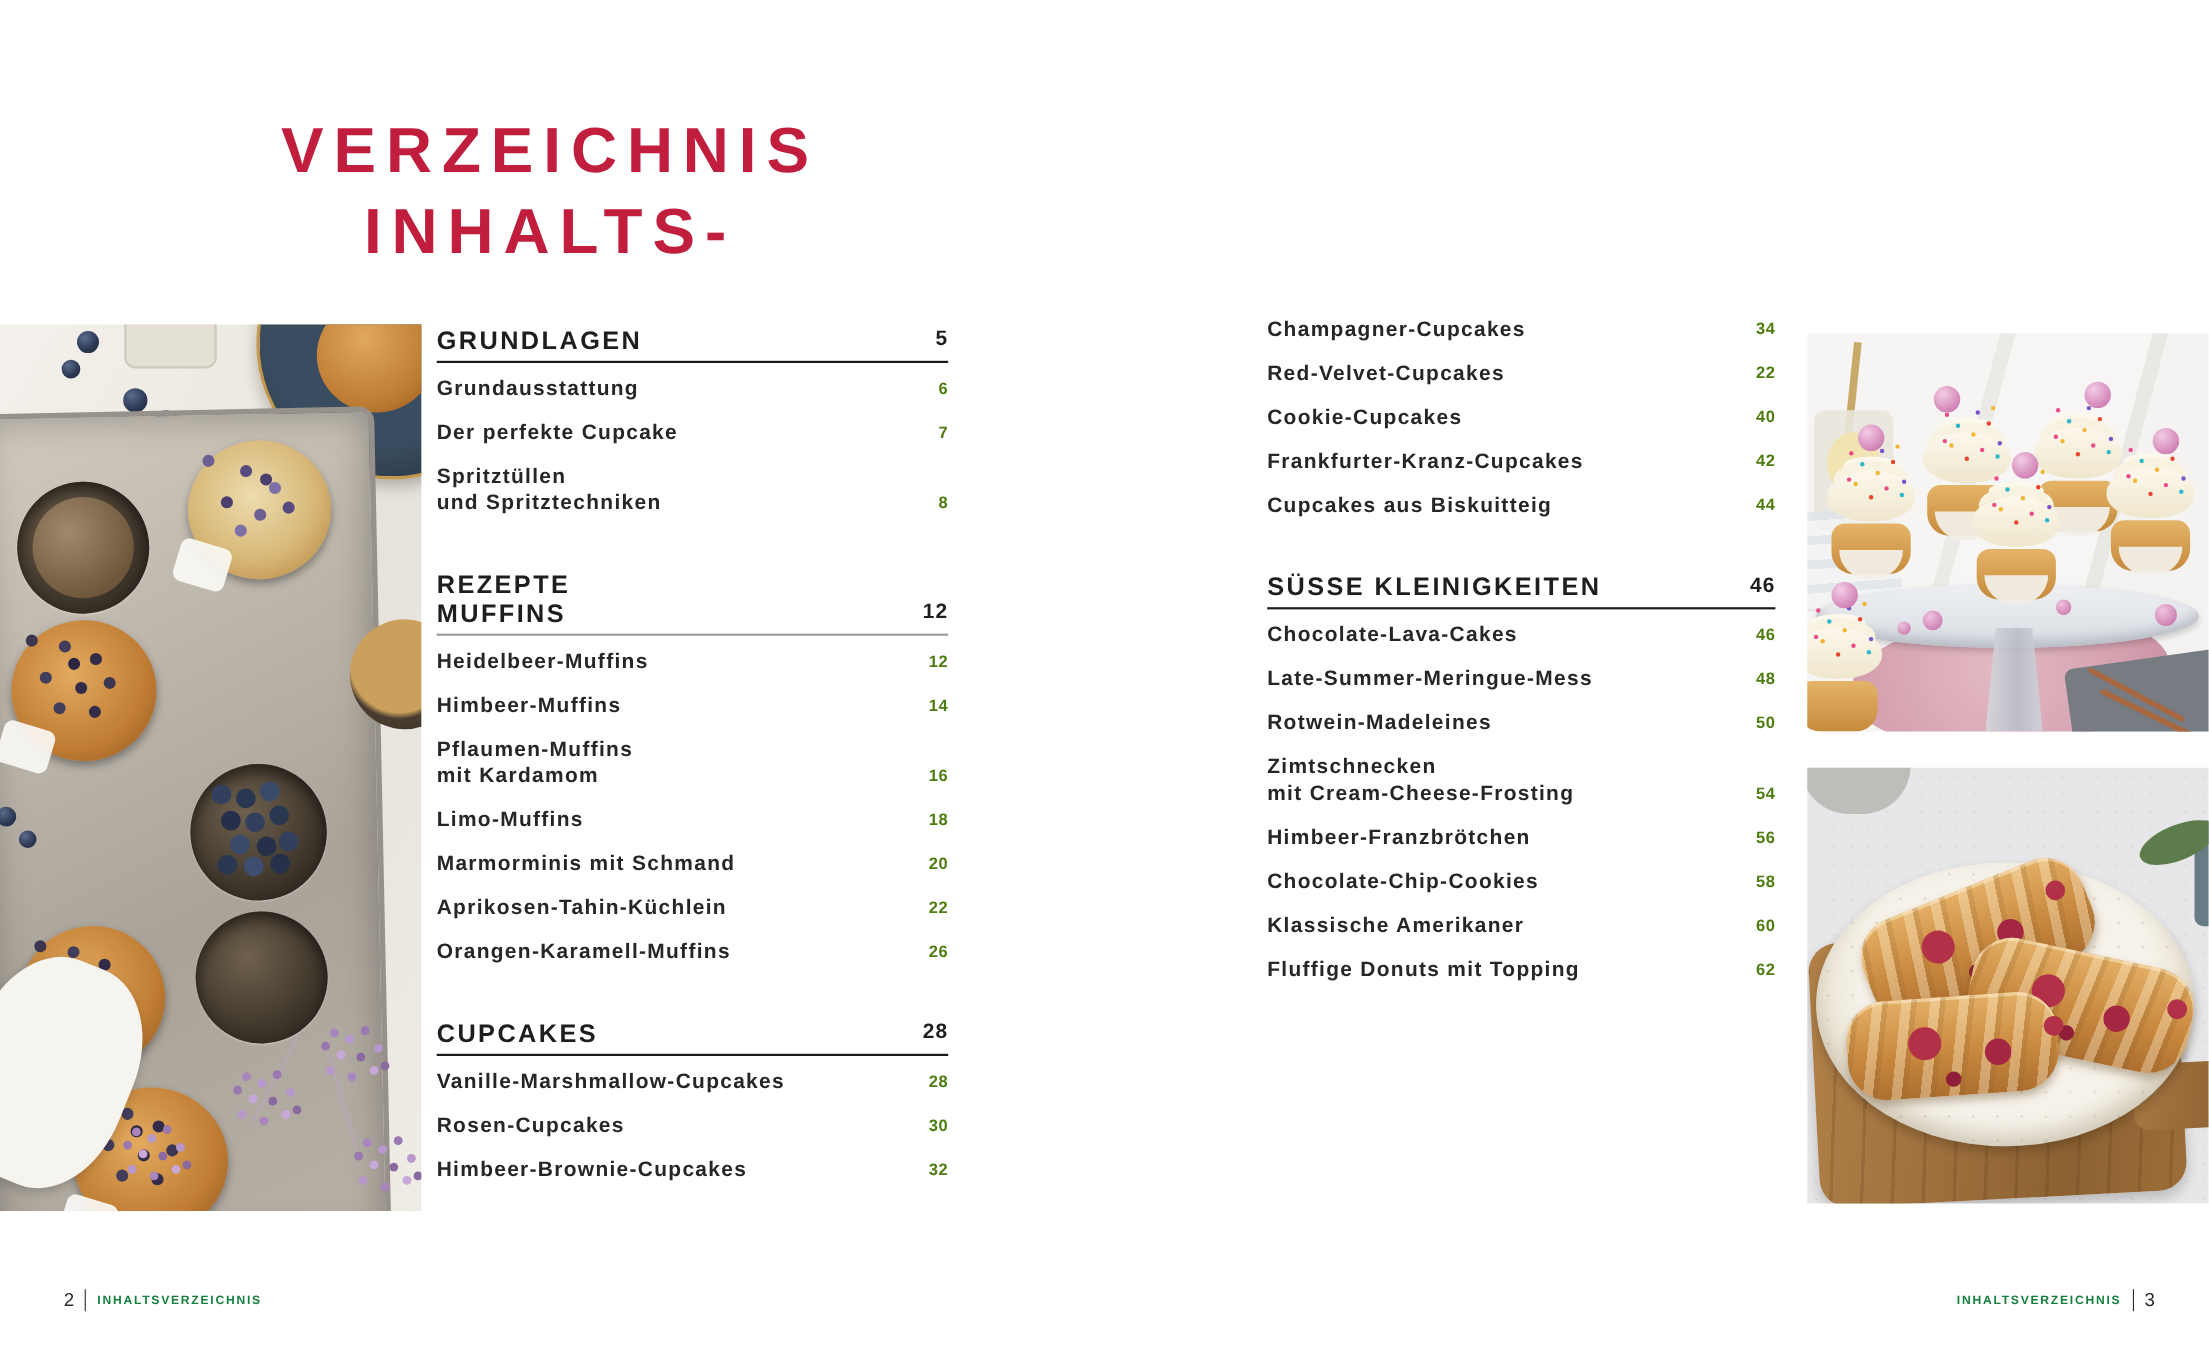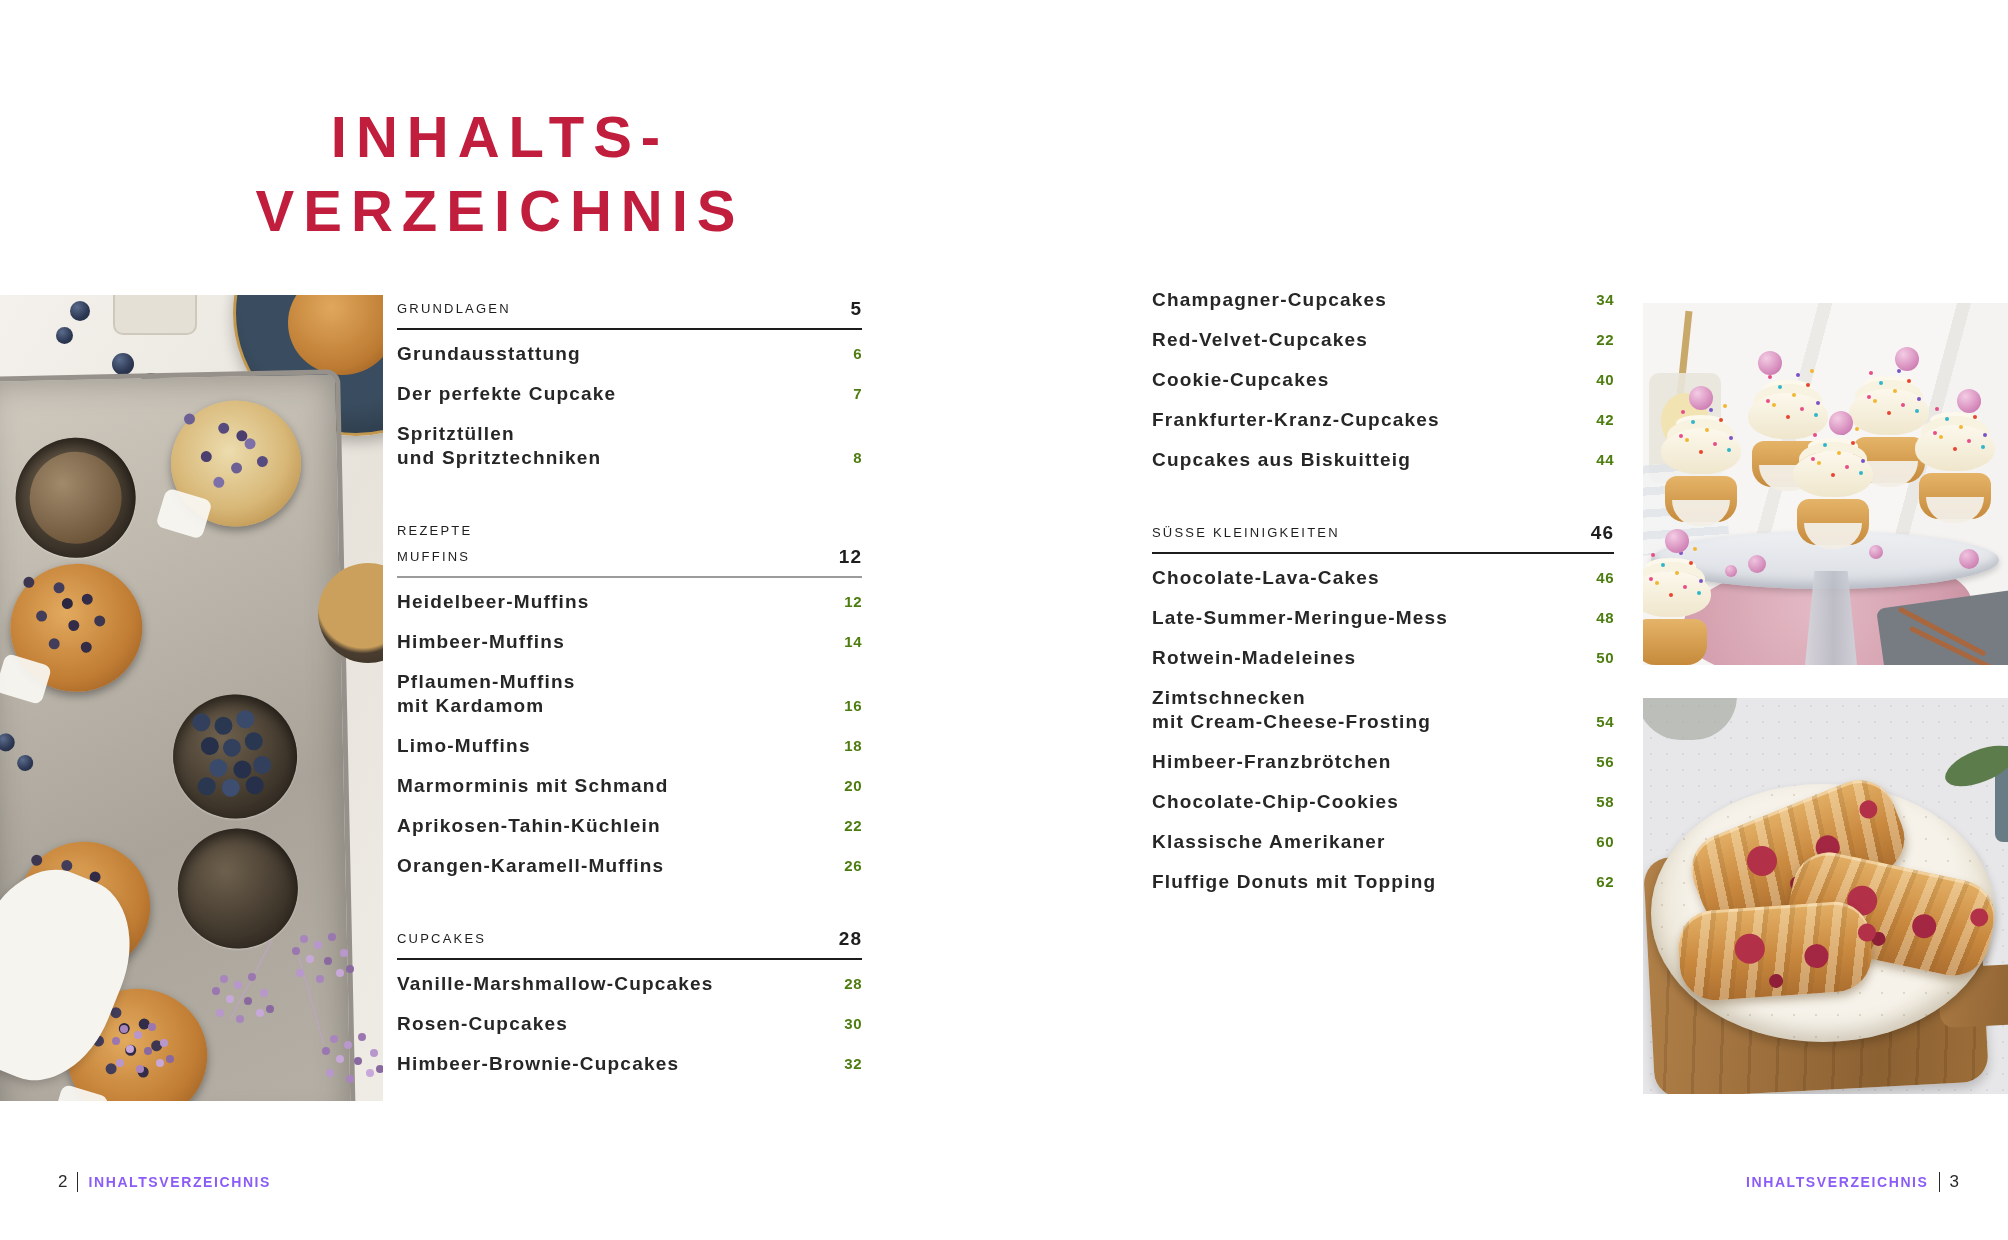--- a/index.html
+++ b/index.html
@@ -12,32 +12,32 @@
 
   
   .toc-col{position:absolute;top:296px;}
   .toc-col.left{left:397px;width:465px;}
   .toc-col.right{left:1152px;top:288px;width:462px;}
   .toc-section{margin:0 0 0 0;}
   .toc-section + .toc-section{margin-top:48px;}
   .sec-head{display:flex;align-items:flex-end;justify-content:space-between;
     border-bottom:2px solid #1c1c1c;padding-bottom:6px;}
   .sec-head.gray-rule{border-bottom-color:#9b9b9b;}
-  .sec-head .hd-lines div{font-size:13px;font-weight:normal;letter-spacing:2.2px;line-height:26px;}
+  .sec-head .hd-lines div{font-size:23px;font-weight:bold;letter-spacing:2.2px;line-height:26px;}
   .sec-head .hd-num{font-size:19px;font-weight:bold;letter-spacing:1px;line-height:26px;}
   .toc-items{margin-top:12px;font-weight:bold;}
   .toc-row{display:flex;align-items:flex-end;justify-content:space-between;margin-bottom:16px;}
   .toc-row .lbl div{font-size:19px;letter-spacing:1.2px;line-height:24px;color:#262626;}
   .toc-row .num{font-size:15px;letter-spacing:.5px;line-height:24px;color:#4d7c0f;}
 
   
   .footer{position:absolute;top:1172px;display:flex;align-items:center;gap:10px;}
   .footer .pg{font-size:17px;color:#2a2a2a;}
   .footer .bar{width:1px;height:20px;background:#2a2a2a;}
-  .footer .flabel{font-size:14px;font-weight:bold;letter-spacing:1.6px;color:#8b5cf6;text-align:center;}
+  .footer .flabel{font-size:11px;font-weight:bold;letter-spacing:1.6px;color:#15803d;text-align:center;}
   .footer.fl{left:58px;}
   .footer.fr{right:49px;}
 
   
   .photo{position:absolute;overflow:hidden;}
 
   
   .photo-left{left:0;top:295px;width:383px;height:806px;background:linear-gradient(120deg,#f4f1ec,#e7e3db 55%,#efece6);}
   .lp-jar{position:absolute;left:113px;top:-8px;width:80px;height:44px;border-radius:10px;
     background:rgba(228,223,212,.95);border:2px solid #cfc9bd;}
@@ -148,22 +148,22 @@
     background:repeating-linear-gradient(100deg, rgba(255,238,205,.38) 0 9px, rgba(140,95,40,.2) 9px 14px, transparent 14px 26px);}
   .pastry::before{content:"";position:absolute;left:56px;top:26px;width:30px;height:30px;border-radius:50%;
     background:#b23048;box-shadow:66px 12px 0 -3px #a32742, 118px -8px 0 -6px #b23048, 24px 34px 0 -8px #8f1f38;z-index:2;}
 </style>
 </head>
 <body>
 
 <div id="page">
 
   <div class="book-title">
+    <div>VERZEICHNIS</div>
     <div>INHALTS-</div>
-    <div>VERZEICHNIS</div>
   </div>
 
   <div class="photo photo-left">
 
     <div class="lp-jar"></div>
     <div class="lp-plate">
       <div class="lp-plate-muffin"></div>
     </div>
     <div class="berry" style="left:70px;top:6px;width:20px;height:20px"></div>
     <div class="berry" style="left:112px;top:58px;width:22px;height:22px"></div>

